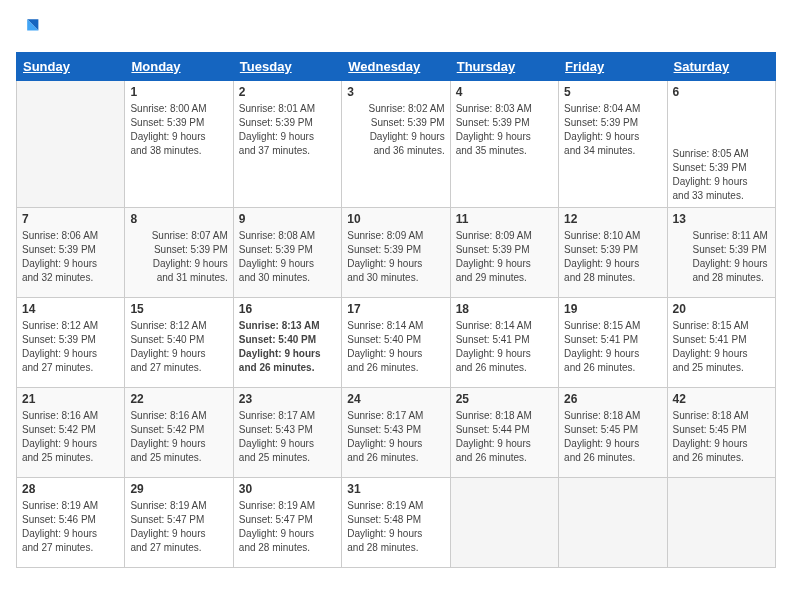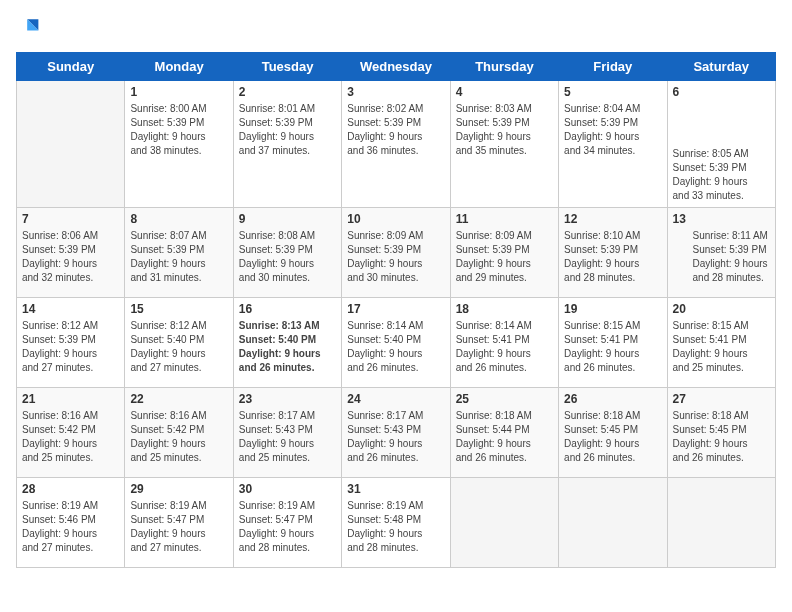--- a/index.html
+++ b/index.html
@@ -42,22 +42,23 @@
       border-collapse: collapse;
     }
     thead tr {
       background: #1565C0;
       color: #fff;
     }
     thead th {
       padding: 6px 6px;
       font-size: 13px;
       font-weight: bold;
-      text-align: center;
+      text-align: left;
       border: 1px solid #1565C0;
+      text-decoration: underline;
     }
     tbody tr {
       vertical-align: top;
     }
     tbody td {
       border: 1px solid #ccc;
       padding: 4px 5px;
       font-size: 11px;
       color: #333;
       width: calc(100% / 7);
@@ -129,21 +130,21 @@
         </td>
         <td>
           <span class="day-num">2</span>
           <div class="day-info" style="white-space: pre-line;">Sunrise: 8:01 AM
 Sunset: 5:39 PM
 Daylight: 9 hours
 and 37 minutes.</div>
         </td>
         <td>
           <span class="day-num">3</span>
-          <div class="day-info" style="white-space: pre-line;">Sunrise: 8:02 AM
+          <div class="day-info" style="white-space: pre-line; text-align: right;">Sunrise: 8:02 AM
 Sunset: 5:39 PM
 Daylight: 9 hours
 and 36 minutes.</div>
         </td>
         <td>
           <span class="day-num">4</span>
           <div class="day-info" style="white-space: pre-line;">Sunrise: 8:03 AM
 Sunset: 5:39 PM
 Daylight: 9 hours
 and 35 minutes.</div>
@@ -166,21 +167,21 @@
       <tr>
         <td>
           <span class="day-num">7</span>
           <div class="day-info" style="white-space: pre-line;">Sunrise: 8:06 AM
 Sunset: 5:39 PM
 Daylight: 9 hours
 and 32 minutes.</div>
         </td>
         <td>
           <span class="day-num">8</span>
-          <div class="day-info" style="white-space: pre-line;">Sunrise: 8:07 AM
+          <div class="day-info" style="white-space: pre-line; text-align: right;">Sunrise: 8:07 AM
 Sunset: 5:39 PM
 Daylight: 9 hours
 and 31 minutes.</div>
         </td>
         <td>
           <span class="day-num">9</span>
           <div class="day-info" style="white-space: pre-line;">Sunrise: 8:08 AM
 Sunset: 5:39 PM
 Daylight: 9 hours
 and 30 minutes.</div>
@@ -302,21 +303,21 @@
 and 26 minutes.</div>
         </td>
         <td>
           <span class="day-num">26</span>
           <div class="day-info" style="white-space: pre-line;">Sunrise: 8:18 AM
 Sunset: 5:45 PM
 Daylight: 9 hours
 and 26 minutes.</div>
         </td>
         <td>
-          <span class="day-num">27</span>
+          <span class="day-num">42</span>
           <div class="day-info" style="white-space: pre-line;">Sunrise: 8:18 AM
 Sunset: 5:45 PM
 Daylight: 9 hours
 and 26 minutes.</div>
         </td>
       </tr>
       <tr>
         <td>
           <span class="day-num">28</span>
           <div class="day-info" style="white-space: pre-line;">Sunrise: 8:19 AM

